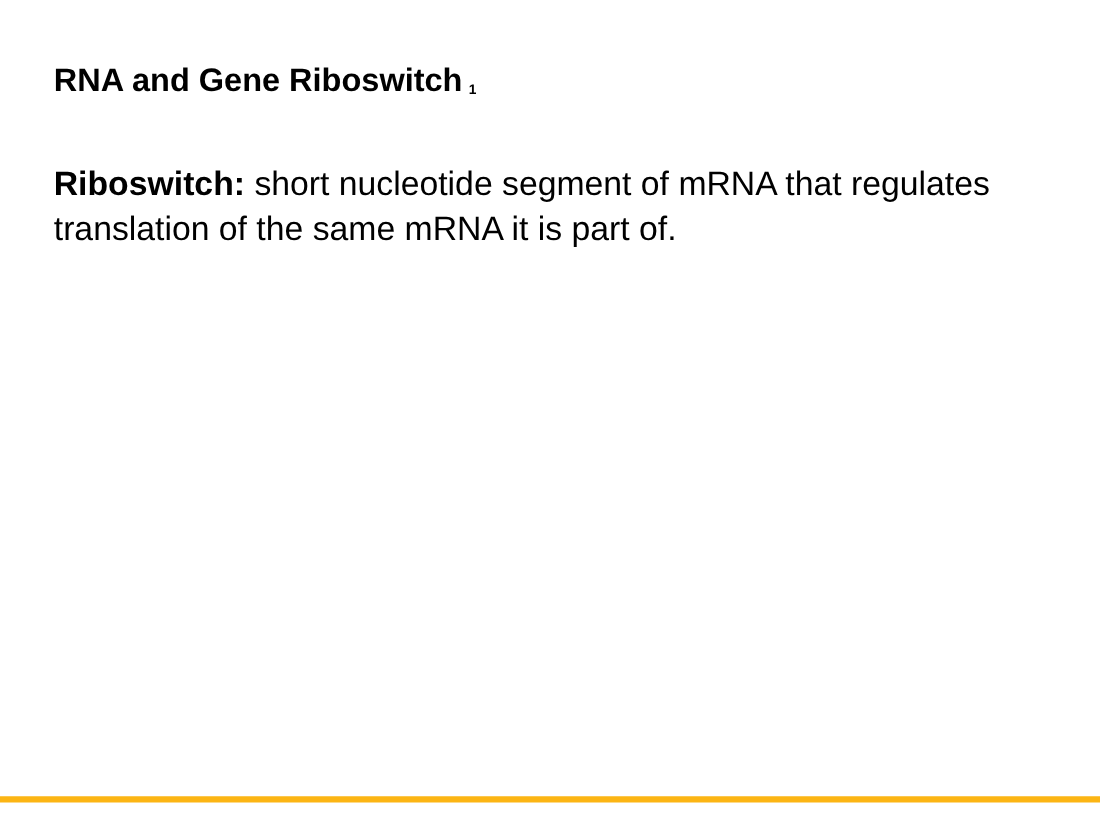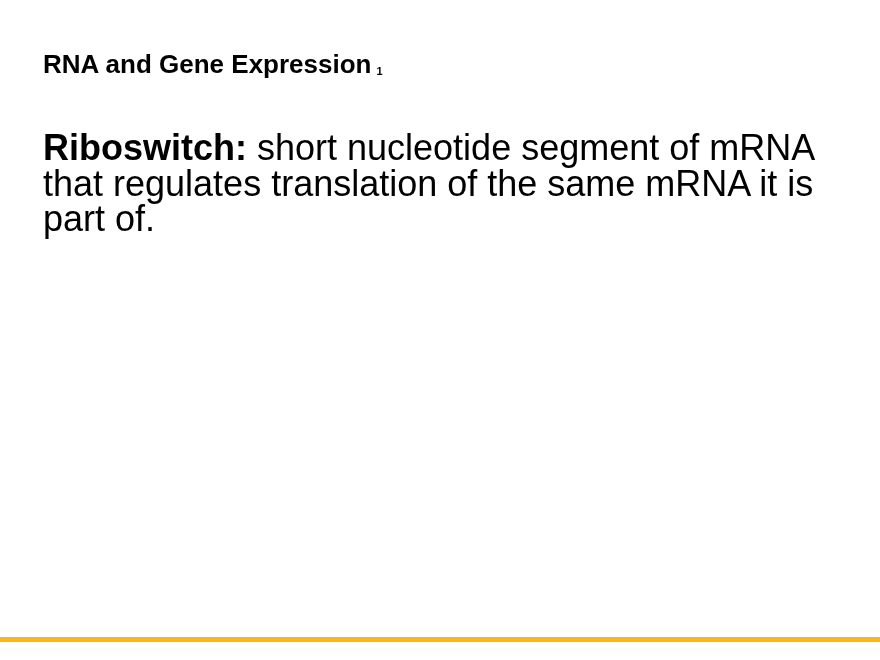--- a/index.html
+++ b/index.html
@@ -28,21 +28,21 @@
       font-size: 11px;
       font-weight: bold;
       margin-left: 5px;
       vertical-align: -2px;
     }
     .slide-body {
       position: absolute;
       left: 43px;
       top: 130px;
       width: 800px;
-      font-size: 36px;
+      font-size: 27px;
       line-height: 35.5px;
     }
     .para {
       margin: 0 0 8px 0;
     }
     .term {
       font-weight: bold;
     }
     .footer-rule {
       position: absolute;
@@ -50,21 +50,21 @@
       top: 637px;
       width: 880px;
       height: 5px;
       background: #fcb514;
     }
   </style>
 </head>
 <body>
 
 <div class="slide-title">
-  <span>RNA and Gene Expression</span><span class="sup">1</span>
+  <span>RNA and Gene Riboswitch</span><span class="sup">1</span>
 </div>
 
 <div class="slide-body">
   <p class="para">
     <span class="term">Riboswitch:</span><span> short nucleotide segment of mRNA that regulates translation of the same mRNA it is part of.</span>
   </p>
 </div>
 
 <div class="footer-rule"></div>
 

